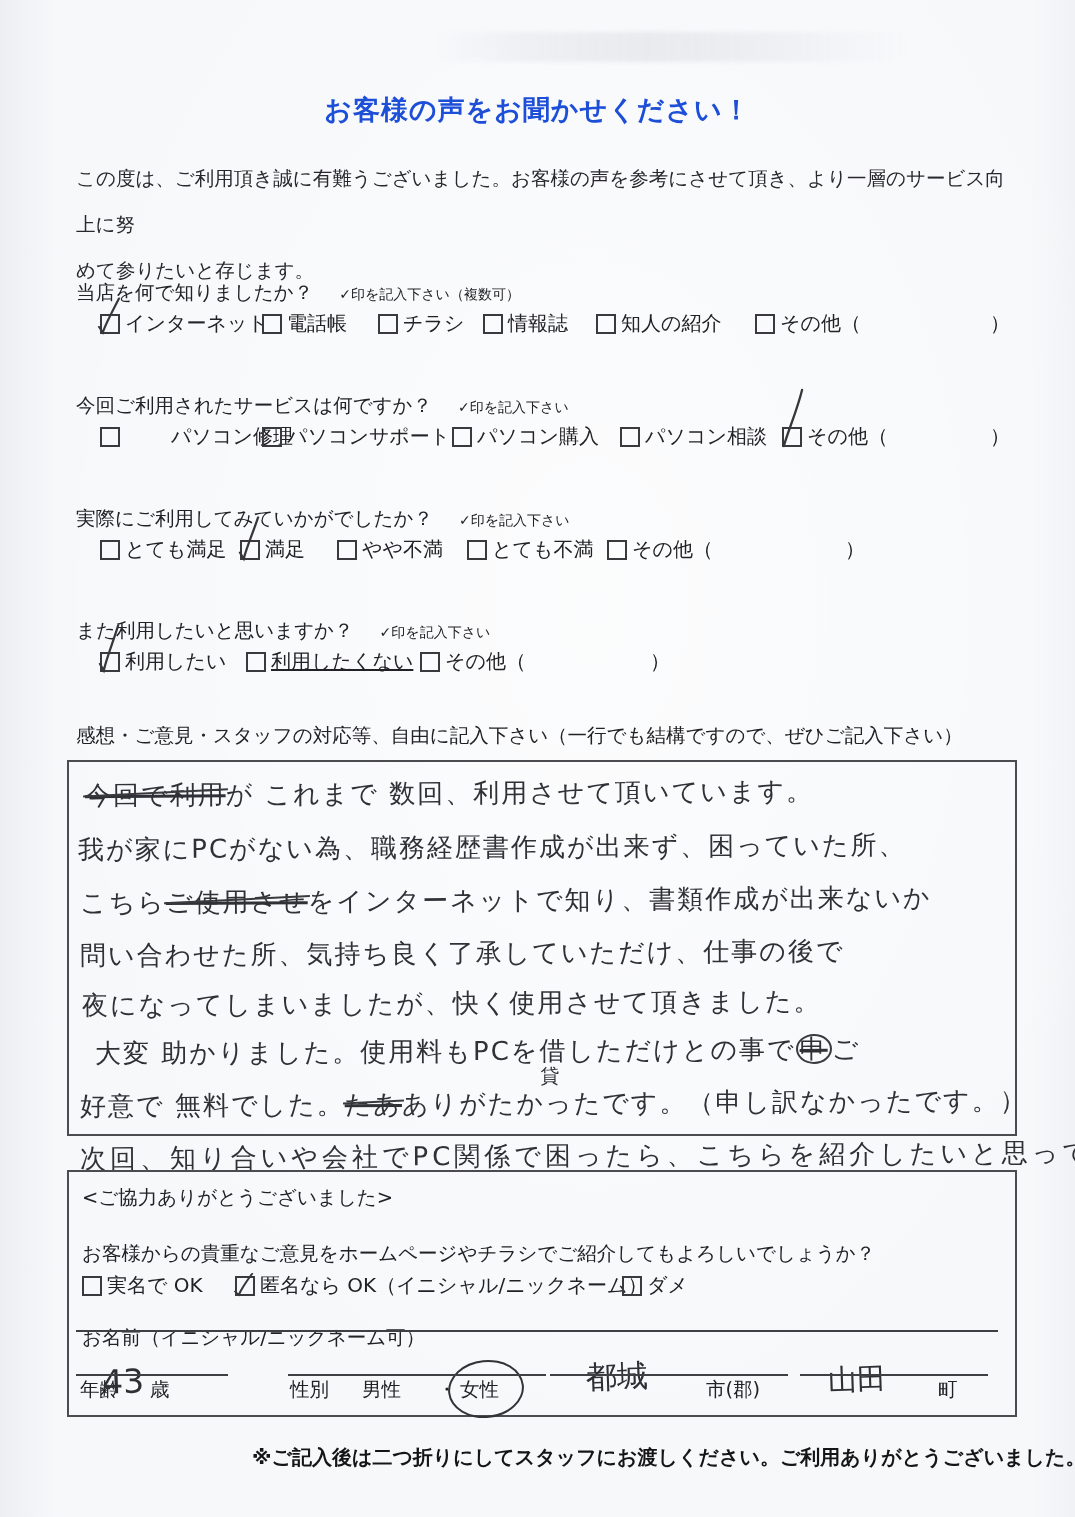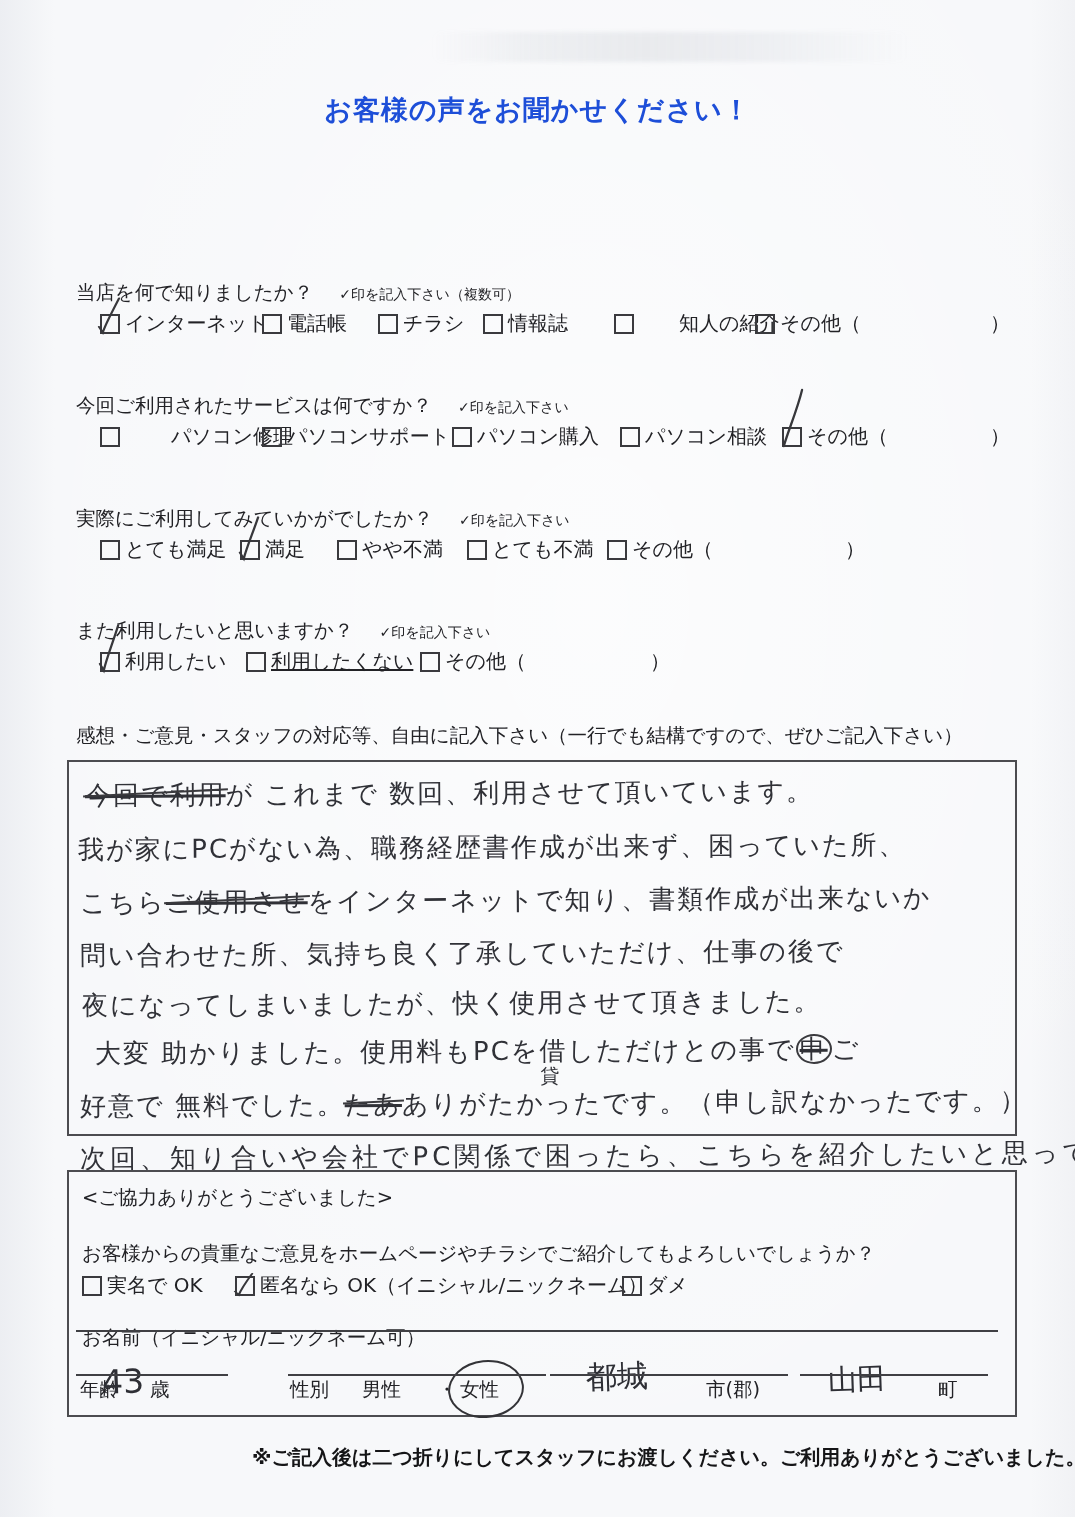--- a/index.html
+++ b/index.html
@@ -40,20 +40,22 @@
     filter:blur(2px);}
 </style>
 </head>
 <body>
 
 <div class="bleed"></div>
 
 <div class="abs title">お客様の声をお聞かせください！</div>
 
 <div class="abs intro">
+  <div>この度は、ご利用頂き誠に有難うございました。お客様の声を参考にさせて頂き、より一層のサービス向上に努</div>
+  <div>めて参りたいと存じます。</div>
 </div>
 
 <div class="abs q-label" style="left:76px;top:279px;">
   <span>当店を何で知りましたか？</span><span class="instr">✓印を記入下さい（複数可）</span>
 </div>
 <span class="abs opt" style="left:100px;top:310px;">
   <span class="cb">
       <svg class="tick t36" viewBox="0 0 24 60" preserveAspectRatio="none">
         <path d="M22 2 C16 20 8 42 5 56 L1 47"></path>
       </svg>
@@ -65,21 +67,21 @@
   <span>電話帳</span>
 </span>
 <span class="abs opt" style="left:378px;top:310px;">
   <span class="cb"></span>
   <span>チラシ</span>
 </span>
 <span class="abs opt" style="left:483px;top:310px;">
   <span class="cb"></span>
   <span>情報誌</span>
 </span>
-<span class="abs opt" style="left:614px;top:310px;gap:40px;">
+<span class="abs opt" style="left:596px;top:310px;">
   <span class="cb"></span>
   <span>知人の紹介</span>
 </span>
 <span class="abs opt" style="left:755px;top:310px;">
   <span class="cb"></span>
   <span>その他（</span>
 </span>
 <span class="pclose" style="left:990px;top:310px;">）</span>
 
 <div class="abs q-label" style="left:76px;top:392px;text-align:right;">

